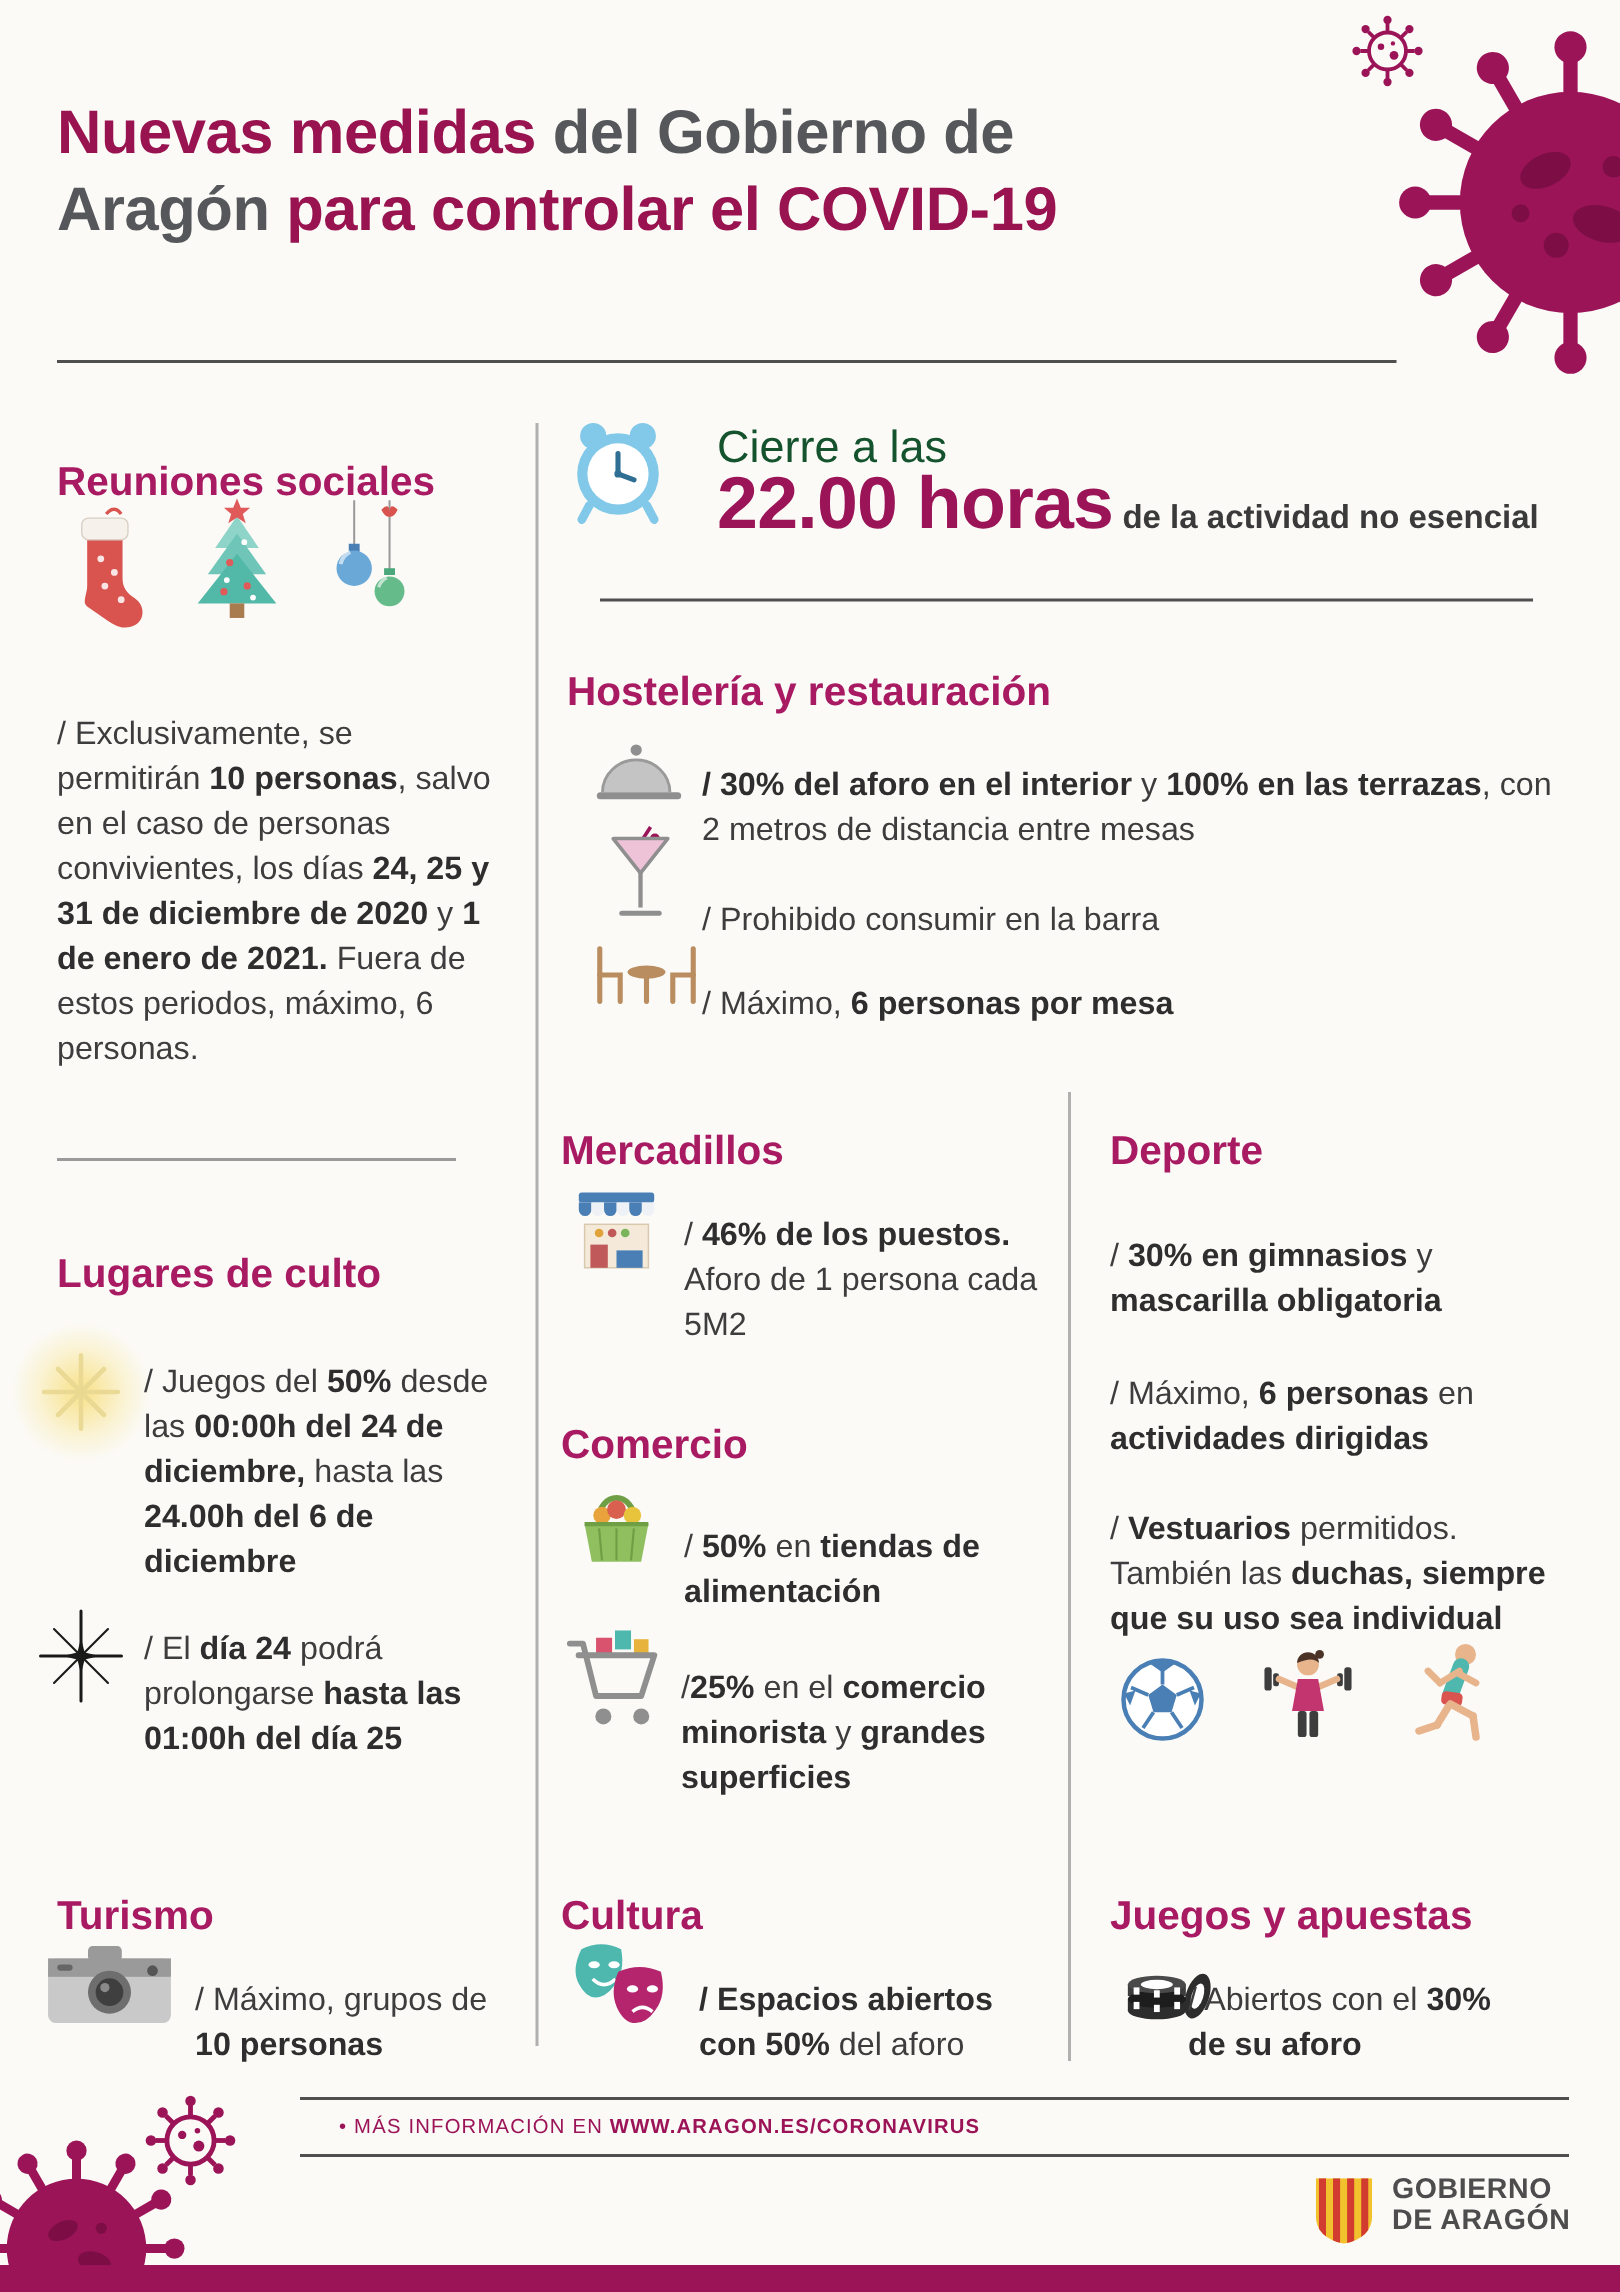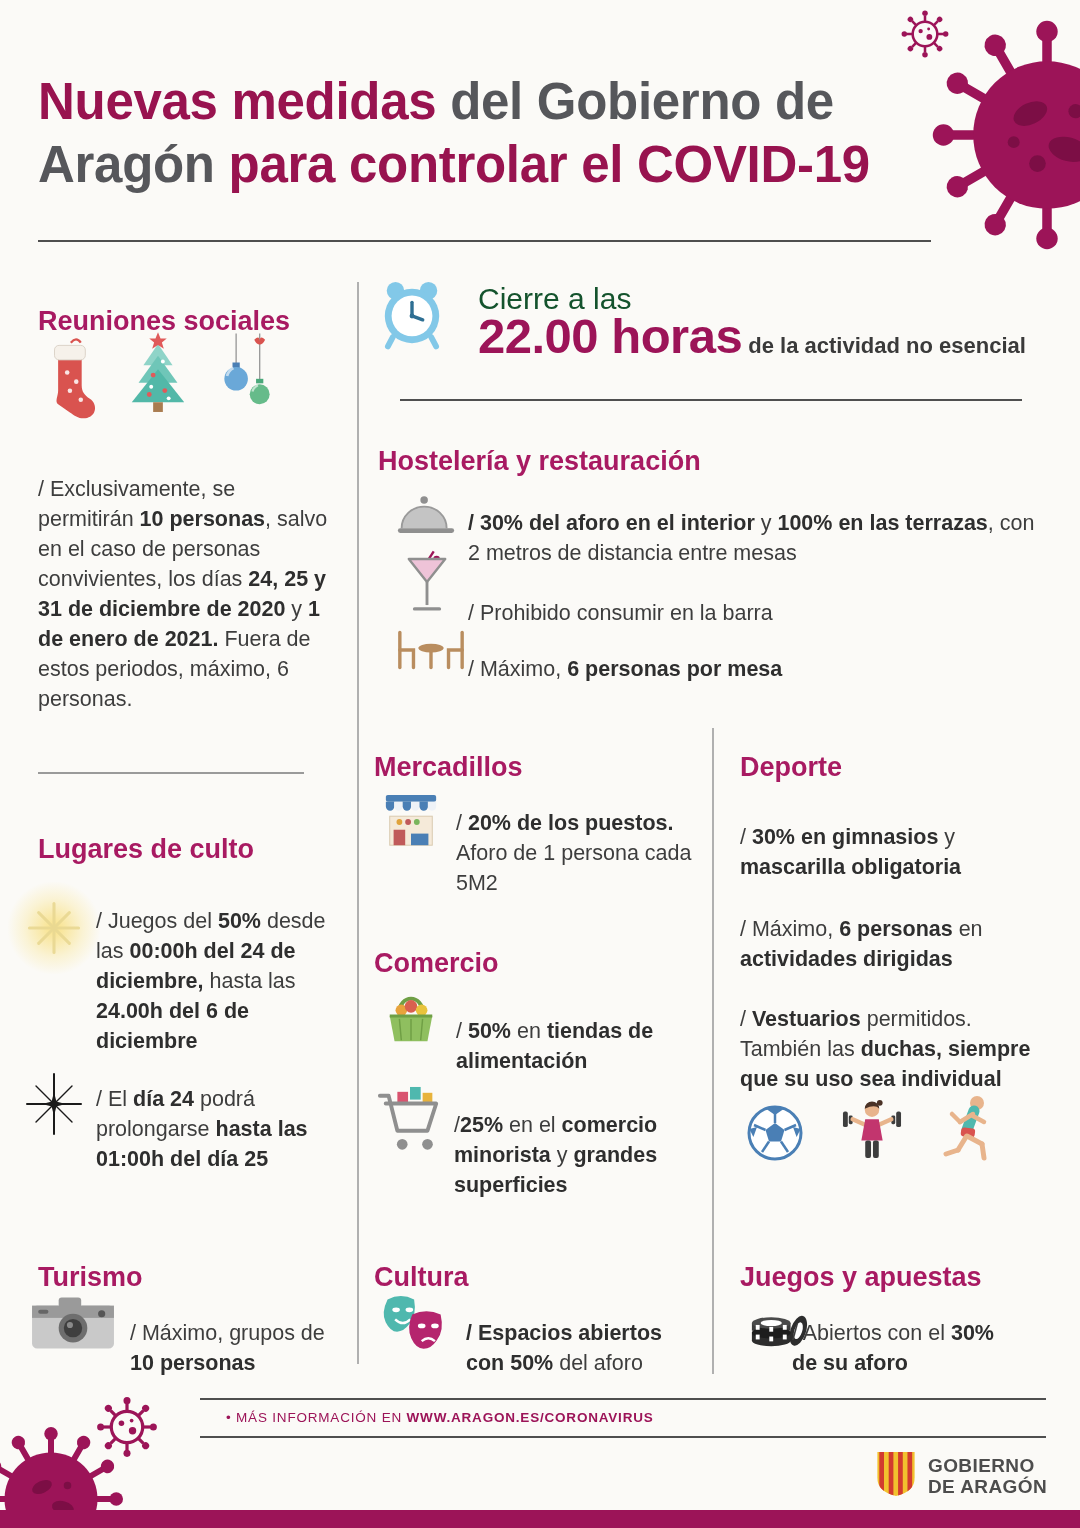--- a/index.html
+++ b/index.html
@@ -2,37 +2,37 @@
 <html lang="es"><head>
 <meta charset="utf-8">
 <style>
   html,body{margin:0;padding:0}
   body{background:#ffffff;font-family:"Liberation Sans","DejaVu Sans",sans-serif}
   .page{position:relative;width:1080px;height:1528px;background:#fbfaf7;overflow:hidden;color:#3d3d3d}
   .abs{position:absolute}
   .m{color:#9c1458}
   .b{font-weight:700}
   .xl{font-size:49px;letter-spacing:-0.5px}
-  .title{font-size:51px;line-height:1.24;color:#56575b;letter-spacing:-0.3px}
+  .title{font-size:41px;line-height:1.24;color:#56575b;letter-spacing:-0.3px}
   .title .m{color:#98134f}
   .tline{display:block}
   .alert{font-size:34px;color:#a62468}
   .alert sup{font-size:55%;}
   .order{font-style:italic;font-size:19px;font-weight:700;color:#3a3a3a}
   .heading{font-size:27px;font-weight:700;color:#a81a62}
   .txt{font-size:21.5px;line-height:1.4;color:#3d3d3d}
   .txt .b{color:#2e2e2e}
   .hrule{background:#4f4f4f;height:2px}
   .hrule-light{background:#9a9a9a;height:1.5px}
   .vrule{background:#b0b0b0;width:1.5px}
   .curfew-intro{font-size:30px;font-weight:400;color:#14532d}
   .curfew-line{font-size:22px;font-weight:700;color:#3a3a3a;white-space:nowrap}
   .glow{background:radial-gradient(circle,rgba(248,224,130,0.95) 0%,rgba(249,232,160,0.4) 45%,rgba(255,255,255,0) 72%)}
   .footer-info{font-size:13.5px;letter-spacing:0.8px;color:#9c1458}
-  .gov{display:flex;align-items:flex-end;gap:10px}
+  .gov{display:flex;align-items:flex-start;gap:10px}
   .gov-text{font-size:19px;font-weight:700;color:#4d4d4d;line-height:1.1;letter-spacing:0.4px}
   .bottom-bar{background:#9c1458}
   .icon-row{display:flex;align-items:flex-end}
 </style>
 </head>
 <body>
 
 <div class="page">
 
   <h1 class="abs title" style="left:38px;top:36px;width:840px">
@@ -251,21 +251,21 @@
       <path d="M30.1 11 h8.7 v5 a4.35 4.35 0 0 1 -8.7 0 z" fill="#eef2f7"></path>
       <path d="M38.8 11 h8.7 v5 a4.35 4.35 0 0 1 -8.7 0 z" fill="#4a7fb5"></path>
       <path d="M47.5 11 h8.5 v5 a4.25 4.25 0 0 1 -8.5 0 z" fill="#eef2f7"></path>
       <rect x="8" y="26" width="44" height="30" fill="#f5ead9" stroke="#d8c9ae"></rect>
       <rect x="12" y="40" width="12" height="16" fill="#c05a5a"></rect>
       <rect x="30" y="44" width="18" height="12" fill="#4a7fb5"></rect>
       <circle cx="18" cy="32" r="3" fill="#e0a33c"></circle>
         <circle cx="27" cy="32" r="3" fill="#c05a5a"></circle>
         <circle cx="36" cy="32" r="3" fill="#7ab55c"></circle>
     </svg>
-    <p class="abs txt" style="left:456px;top:786px;width:242px"><span>/ </span><span class="b">20% de los puestos.</span><span> Aforo de 1 persona cada 5M2</span></p>
+    <p class="abs txt" style="left:456px;top:786px;width:242px"><span>/ </span><span class="b">46% de los puestos.</span><span> Aforo de 1 persona cada 5M2</span></p>
   </section>
 
   <section>
     <h2 class="abs heading" style="left:374px;top:926px">Comercio</h2>
 
     <svg class="abs" style="left:382px;top:986px;width:58px;height:62px" viewBox="0 0 60 62">
       <path d="M18 26 a12 14 0 0 1 24 0" fill="none" stroke="#6f9f45" stroke-width="4"></path>
       <circle cx="20" cy="24" r="6" fill="#e8a33c"></circle>
       <circle cx="30" cy="20" r="6.5" fill="#d9604f"></circle>
       <circle cx="41" cy="24" r="6" fill="#e8c33c"></circle>

